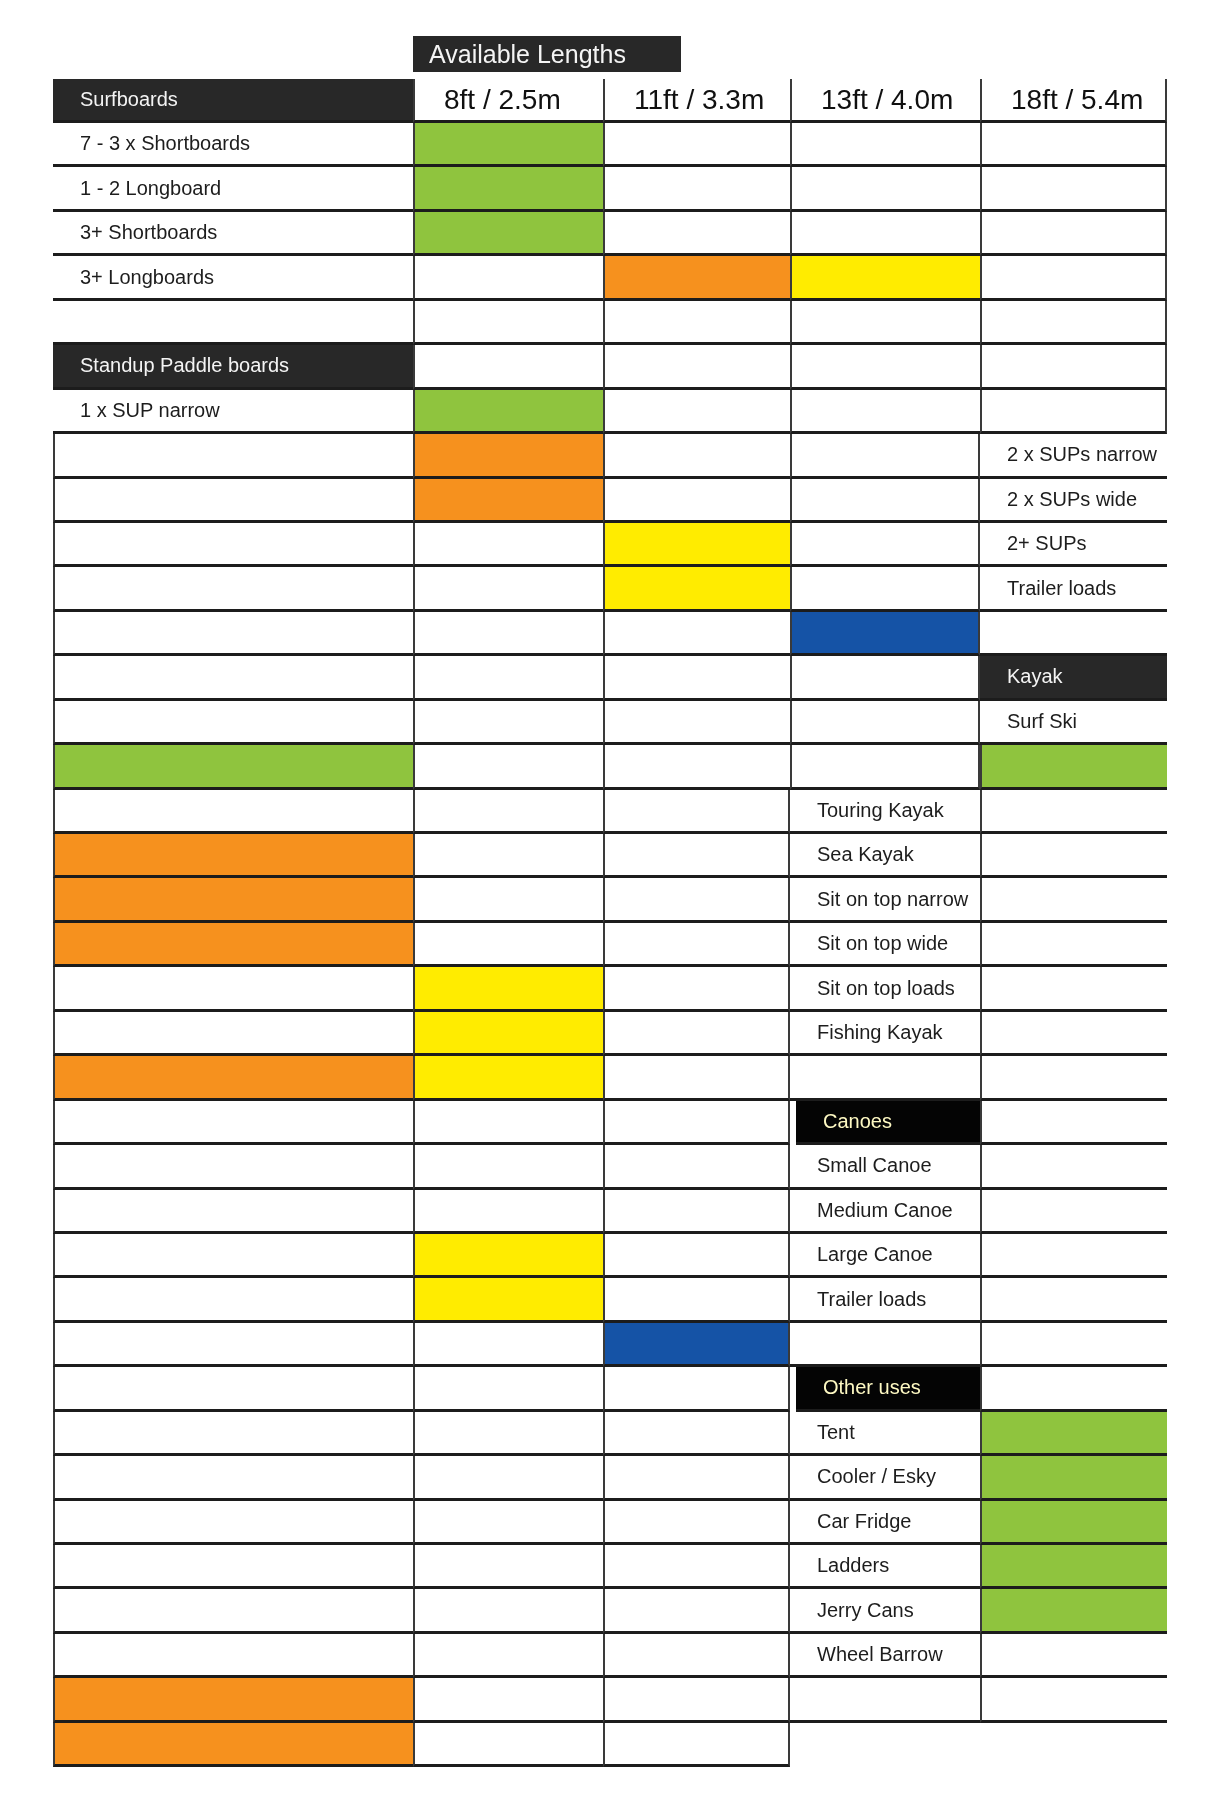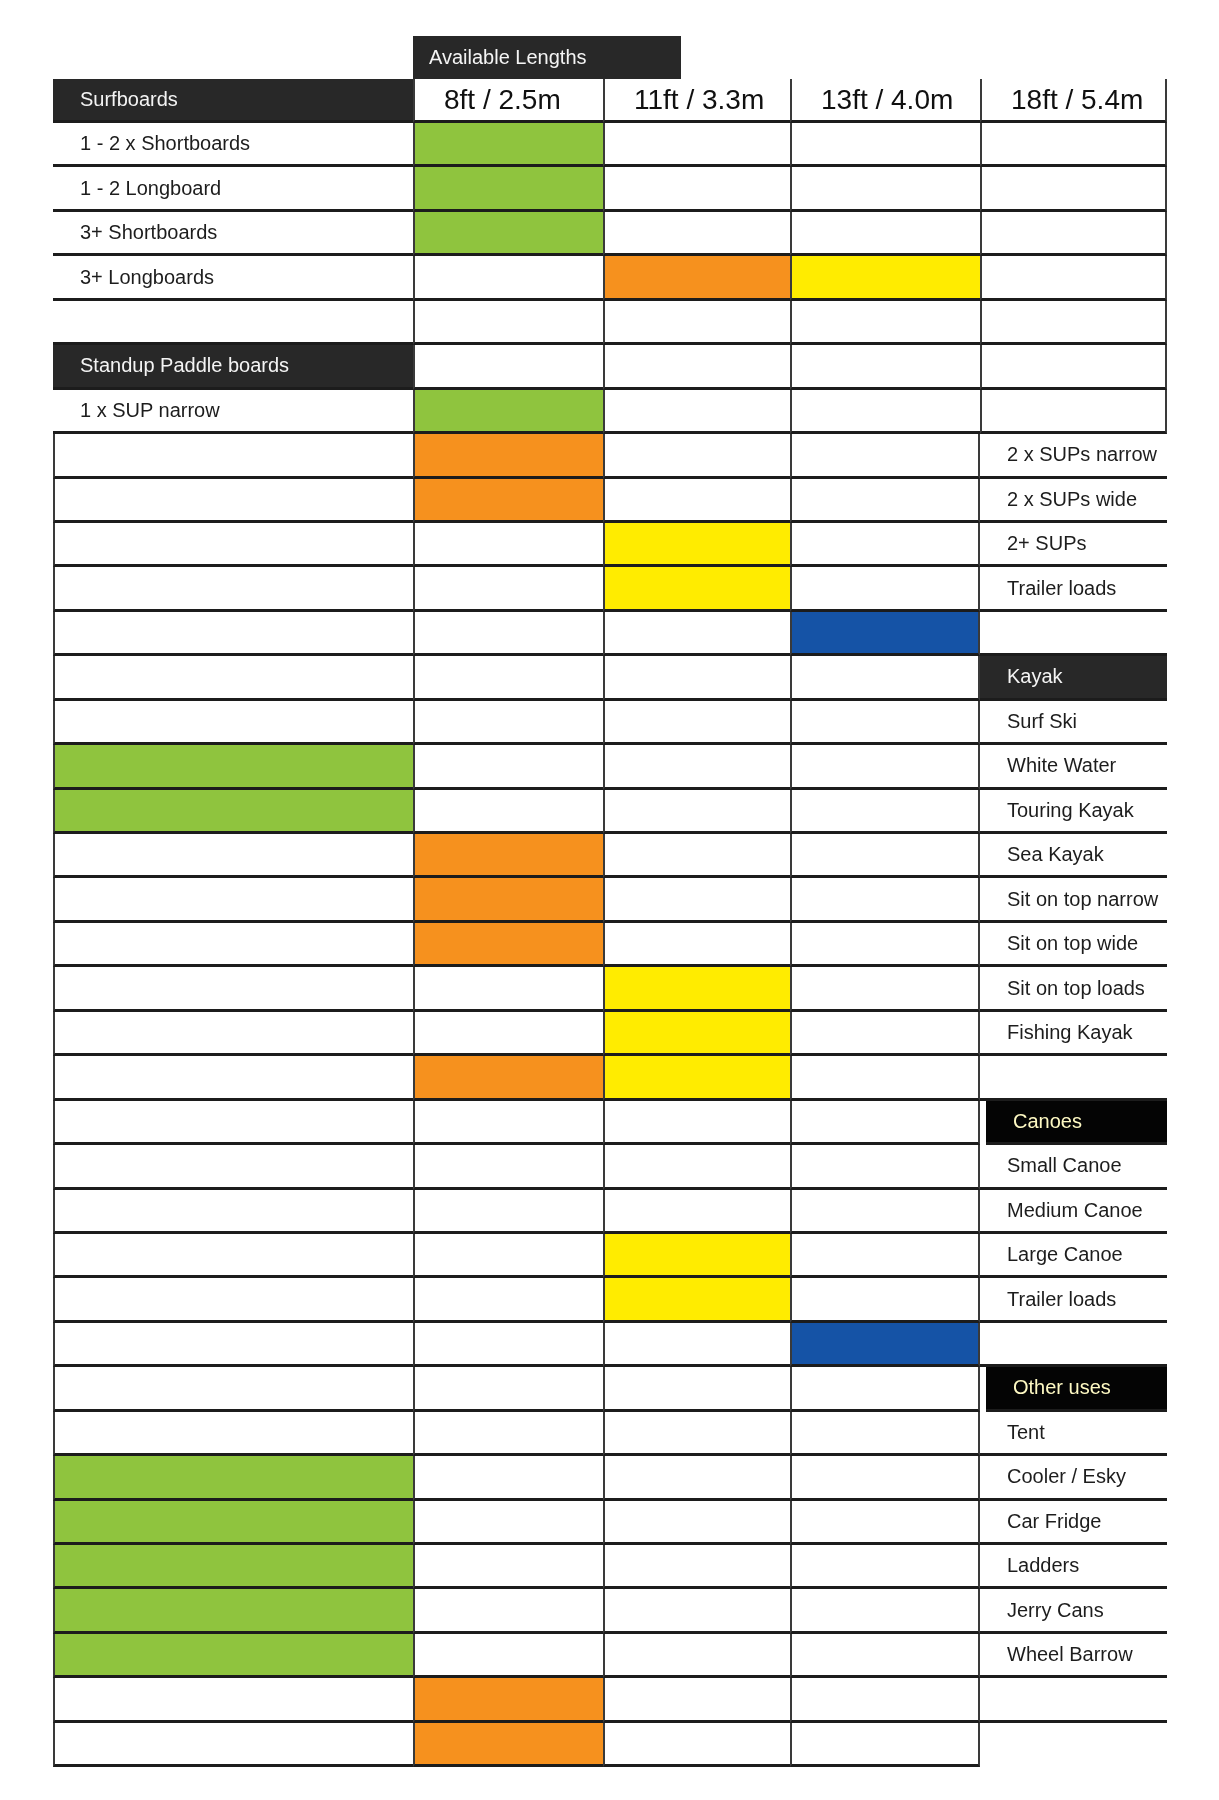--- a/index.html
+++ b/index.html
@@ -2,22 +2,22 @@
 <html style="--green: #8fc43e; --orange: #f6911e; --yellow: #ffec00; --blue: #1553a6; --bar-dark: #282828; --bar-black: #040404;"><head>
 <meta charset="utf-8">
 <style>
   html,body{margin:0;padding:0;background:#ffffff;}
   body{
     width:1219px;height:1800px;position:relative;overflow:hidden;
     font-family:"Liberation Sans", sans-serif;
     -webkit-font-smoothing:antialiased;
   }
   .avail-box{
-    position:absolute;left:413px;top:36px;width:268px;height:43px;
-    background:var(--bar-dark);color:#f4f4f4;font-size:20px;
+    position:absolute;left:413px;top:36px;width:268px;height:36px;
+    background:var(--bar-dark);color:#f4f4f4;font-size:25px;
     display:flex;align-items:center;padding-left:16px;box-sizing:border-box;
   }
   .grid{
     position:absolute;left:53px;top:79px;
     display:grid;
     grid-template-columns:360px 190px 187px 190px 187px;
     grid-auto-flow:row;
   }
   .cell{
     box-sizing:border-box;
@@ -41,21 +41,21 @@
 <body>
 
 <div class="avail-box">Available Lengths</div>
 
 <div class="grid" style="grid-template-rows: 44px 44.45px 44.45px 44.45px 44.45px 44.45px 44.45px 44.45px 44.45px 44.45px 44.45px 44.45px 44.45px 44.45px 44.45px 44.45px 44.45px 44.45px 44.45px 44.45px 44.45px 44.45px 44.45px 44.45px 44.45px 44.45px 44.45px 44.45px 44.45px 44.45px 44.45px 44.45px 44.45px 44.45px 44.45px 44.45px 44.45px 44.45px;">
     <div class="cell label bar-dark">Surfboards</div>
     <div class="cell colhead data">8ft / 2.5m</div>
     <div class="cell colhead data">11ft / 3.3m</div>
     <div class="cell colhead data">13ft / 4.0m</div>
     <div class="cell colhead data last">18ft / 5.4m</div>
-    <div class="cell label">1 - 2 x Shortboards</div>
+    <div class="cell label">7 - 3 x Shortboards</div>
     <div class="cell data fill-green"></div>
     <div class="cell data"></div>
     <div class="cell data"></div>
     <div class="cell data last"></div>
     <div class="cell label">1 - 2 Longboard</div>
     <div class="cell data fill-green"></div>
     <div class="cell data"></div>
     <div class="cell data"></div>
     <div class="cell data last"></div>
     <div class="cell label">3+ Shortboards</div>
@@ -115,21 +115,20 @@
     <div class="cell label bar-dark">Kayak</div>
     <div class="cell data"></div>
     <div class="cell data"></div>
     <div class="cell data"></div>
     <div class="cell data last"></div>
     <div class="cell label">Surf Ski</div>
     <div class="cell data fill-green"></div>
     <div class="cell data"></div>
     <div class="cell data"></div>
     <div class="cell data last"></div>
-    <div class="cell label">White Water</div>
     <div class="cell data fill-green"></div>
     <div class="cell data"></div>
     <div class="cell data"></div>
     <div class="cell data last"></div>
     <div class="cell label">Touring Kayak</div>
     <div class="cell data"></div>
     <div class="cell data fill-orange"></div>
     <div class="cell data"></div>
     <div class="cell data last"></div>
     <div class="cell label">Sea Kayak</div>

